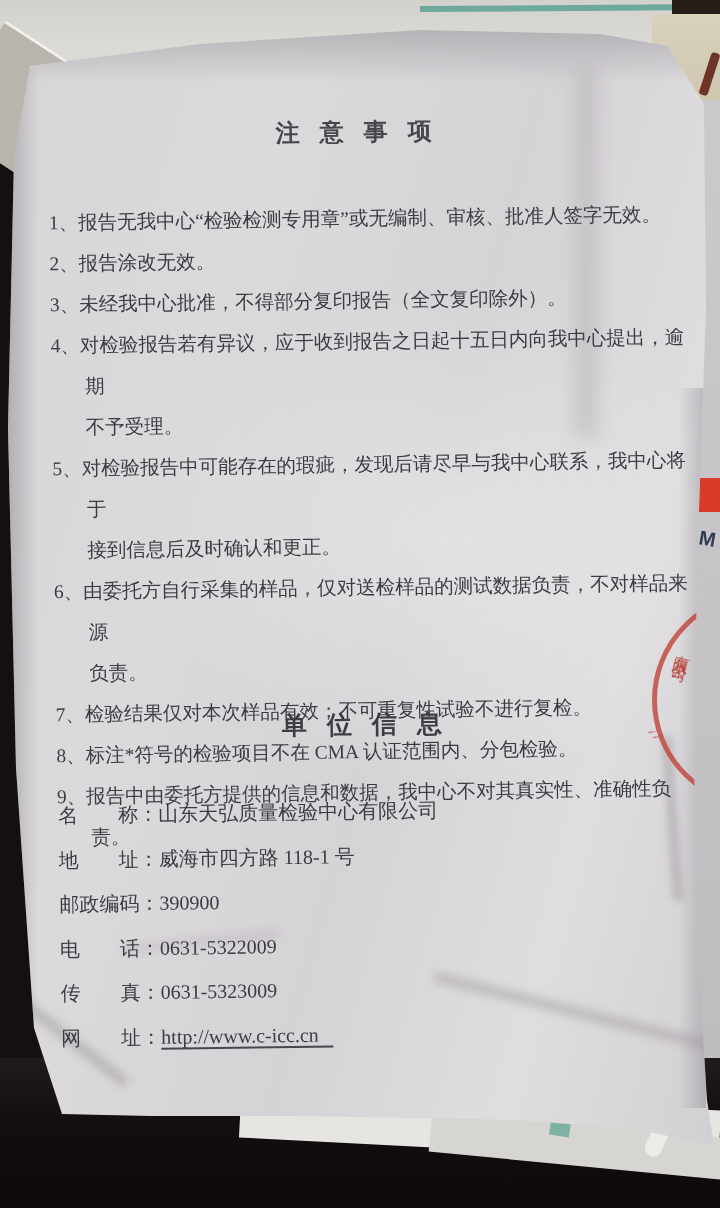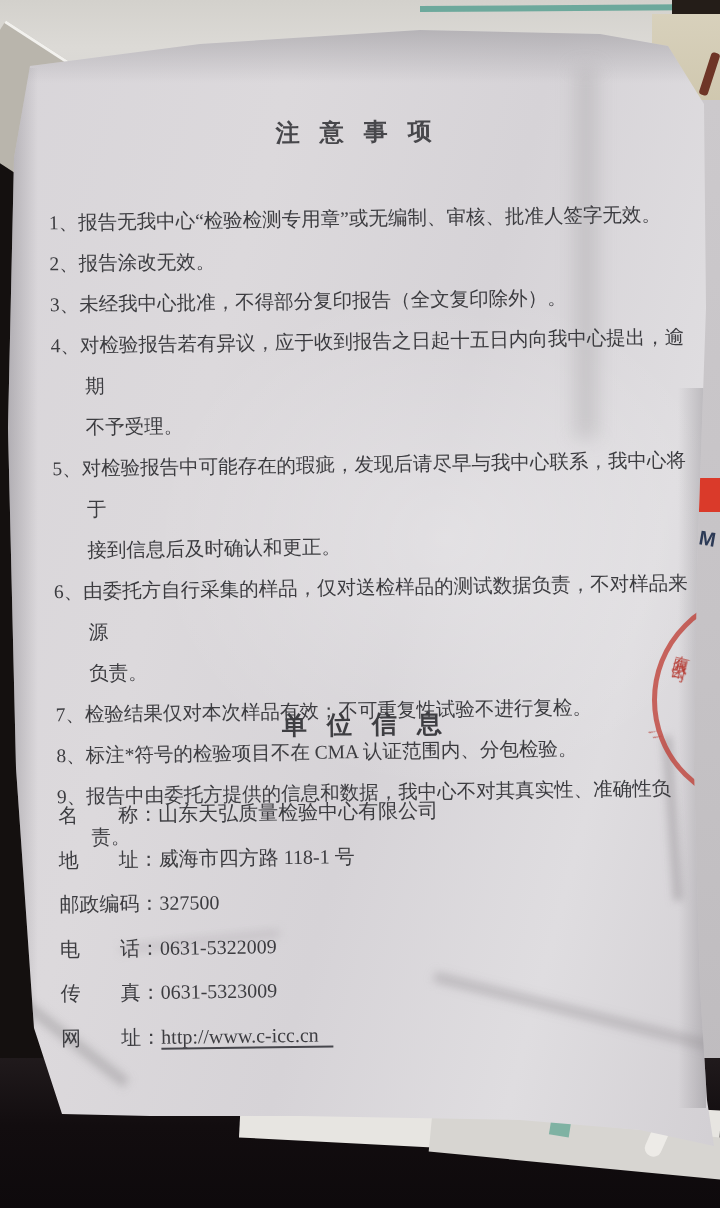--- a/index.html
+++ b/index.html
@@ -135,21 +135,21 @@
         <li><span>7、</span><span>检验结果仅对本次样品有效；不可重复性试验不进行复检。</span></li>
         <li><span>8、</span><span>标注*符号的检验项目不在 CMA 认证范围内、分包检验。</span></li>
         <li><span>9、</span><span>报告中由委托方提供的信息和数据，我中心不对其真实性、准确性负责。</span></li>
       </ul>
 
       <div class="doc-title t2">单位信息</div>
 
       <div class="info-block">
         <div class="info-row"><span class="info-label">名　　称：</span><span class="info-value">山东天弘质量检验中心有限公司</span></div>
         <div class="info-row"><span class="info-label">地　　址：</span><span class="info-value">威海市四方路 118-1 号</span></div>
-        <div class="info-row"><span class="info-label">邮政编码：</span><span class="info-value">327500</span></div>
+        <div class="info-row"><span class="info-label">邮政编码：</span><span class="info-value">390900</span></div>
         <div class="info-row"><span class="info-label">电　　话：</span><span class="info-value">0631-5322009</span></div>
         <div class="info-row"><span class="info-label">传　　真：</span><span class="info-value">0631-5323009</span></div>
         <div class="info-row"><span class="info-label">网　　址：</span><span class="info-value uline">http://www.c-icc.cn</span></div>
       </div>
     </div>
 
     <div class="stamp-arc"></div>
     <div class="stamp-text">有限公司</div>
     <div class="stamp-tail">৴৴</div>
   </div>

